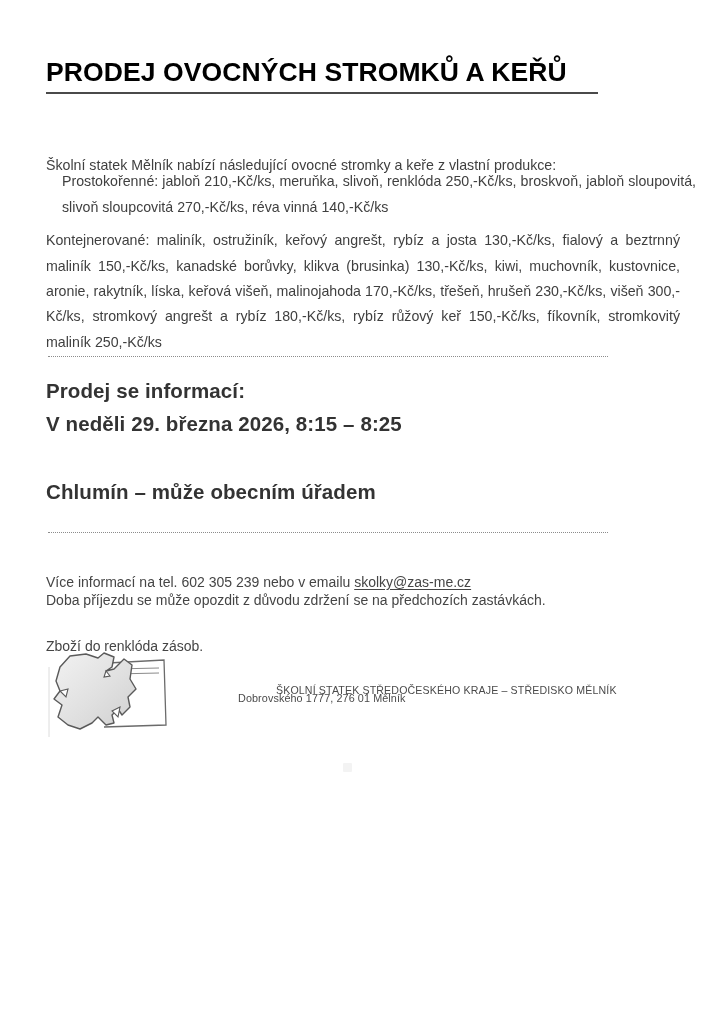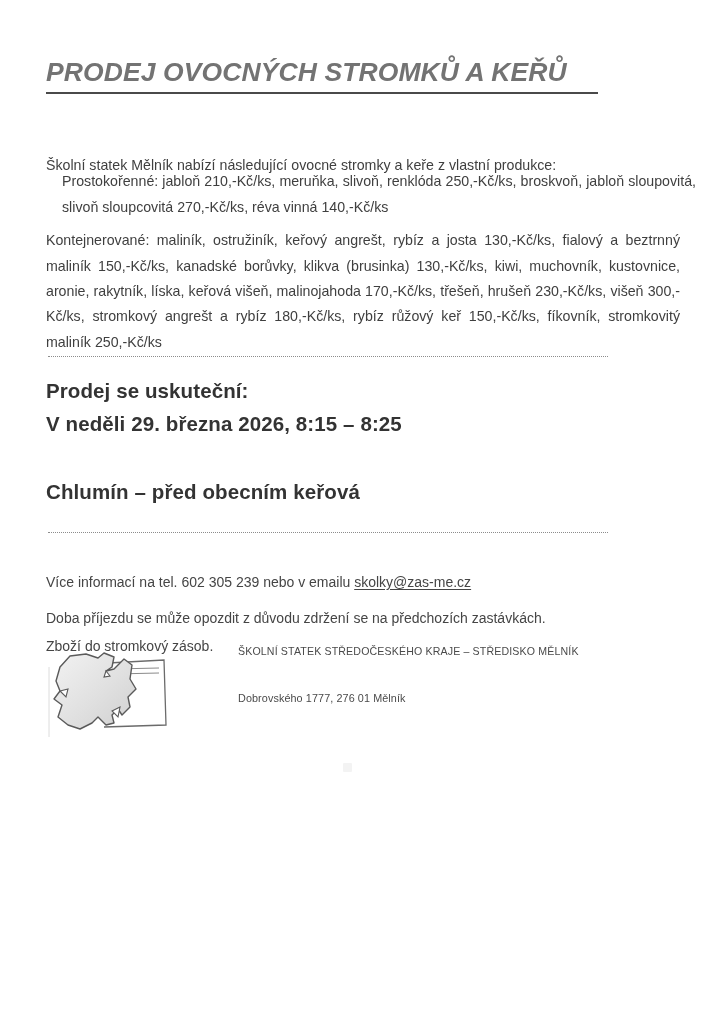--- a/index.html
+++ b/index.html
@@ -36,26 +36,25 @@
   .doc-title {
     margin: 0;
     padding: 0;
     position: absolute;
     left: 0;
     top: 58px;
     width: 552px;
     font-size: 26.5px;
     font-weight: bold;
     letter-spacing: 0.1px;
-    color: #737373;
+    color: #000000;
     border-bottom: 2.2px solid #4a4a4a;
     padding-bottom: 4px;
     line-height: 1.12;
     white-space: nowrap;
-    font-style: italic;
   }
 
   
   .intro {
     position: absolute;
     left: 0;
     top: 118px;
     width: 600px;
     font-size: 14.2px;
     line-height: 1.55;
@@ -104,21 +103,21 @@
   
   .note {
     position: absolute;
     left: 0;
     font-size: 14px;
     line-height: 1.5;
     color: #454545;
     white-space: nowrap;
   }
   .note-1 { top: 558px; }
-  .note-2 { top: 594px; }
+  .note-2 { top: 576px; }
   .note-3 { top: 622px; }
 
   .email-link {
     color: #454545;
     text-decoration: underline;
     text-underline-offset: 1.5px;
   }
 
   
   .logo {
@@ -131,21 +130,21 @@
   .logo svg { display: block; }
 
   .org {
     position: absolute;
     left: 192px;
     font-size: 10.6px;
     letter-spacing: 0.15px;
     color: #4a4a4a;
     white-space: nowrap;
   }
-  .org-name { top: 634px; }
+  .org-name { top: 673px; margin-left: 38px; }
   .org-addr { top: 681px; font-size: 10.8px; letter-spacing: 0.1px; text-align: center; }
 
   
   .speck {
     position: absolute;
     left: 343px;
     top: 763px;
     width: 9px;
     height: 9px;
     background: #f1f1f1;
@@ -162,33 +161,33 @@
     <h1 class="doc-title">PRODEJ OVOCNÝCH STROMKŮ A KEŘŮ</h1>
 
     <p class="intro">Školní statek Mělník nabízí následující ovocné stromky a keře z vlastní produkce:</p>
 
     <p class="para para-roots">Prostokořenné: jabloň 210,-Kč/ks, meruňka, slivoň, renklóda 250,-Kč/ks, broskvoň, jabloň sloupovitá, slivoň sloupcovitá 270,-Kč/ks, réva vinná 140,-Kč/ks</p>
 
     <p class="para para-contain">Kontejnerované: maliník, ostružiník, keřový angrešt, rybíz a josta 130,-Kč/ks, fialový a beztrnný maliník 150,-Kč/ks, kanadské borůvky, klikva (brusinka) 130,-Kč/ks, kiwi, muchovník, kustovnice, aronie, rakytník, líska, keřová višeň, malinojahoda 170,-Kč/ks, třešeň, hrušeň 230,-Kč/ks, višeň 300,-Kč/ks, stromkový angrešt a rybíz 180,-Kč/ks, rybíz růžový keř 150,-Kč/ks, fíkovník, stromkovitý maliník 250,-Kč/ks</p>
 
     <div class="rule rule-1"></div>
 
-    <p class="headline headline-1">Prodej se uskuteční:</p>
+    <p class="headline headline-1">Prodej se informací:</p>
 
     <p class="headline headline-2">V neděli 29. března 2026, 8:15 – 8:25</p>
 
-    <p class="headline headline-3">Chlumín – před obecním keřová</p>
+    <p class="headline headline-3">Chlumín – může obecním úřadem</p>
 
     <div class="rule rule-2"></div>
 
     <p class="note note-1"><span>Více informací na tel. 602 305 239 nebo v emailu </span><a class="email-link" href="#">skolky@zas-me.cz</a></p>
 
     <p class="note note-2">Doba příjezdu se může opozdit z důvodu zdržení se na předchozích zastávkách.</p>
 
-    <p class="note note-3">Zboží do stromkový zásob.</p>
+    <p class="note note-3">Zboží do renklóda zásob.</p>
 
     <div class="logo">
       <svg width="155" height="100" viewBox="0 0 155 100" aria-hidden="true">
         <defs>
           <linearGradient id="mapGrad" x1="0" y1="0" x2="1" y2="1">
             <stop offset="0%" stop-color="#f2f2f2"></stop>
             <stop offset="55%" stop-color="#e0e0e0"></stop>
             <stop offset="100%" stop-color="#cfcfcf"></stop>
           </linearGradient>
         </defs>

